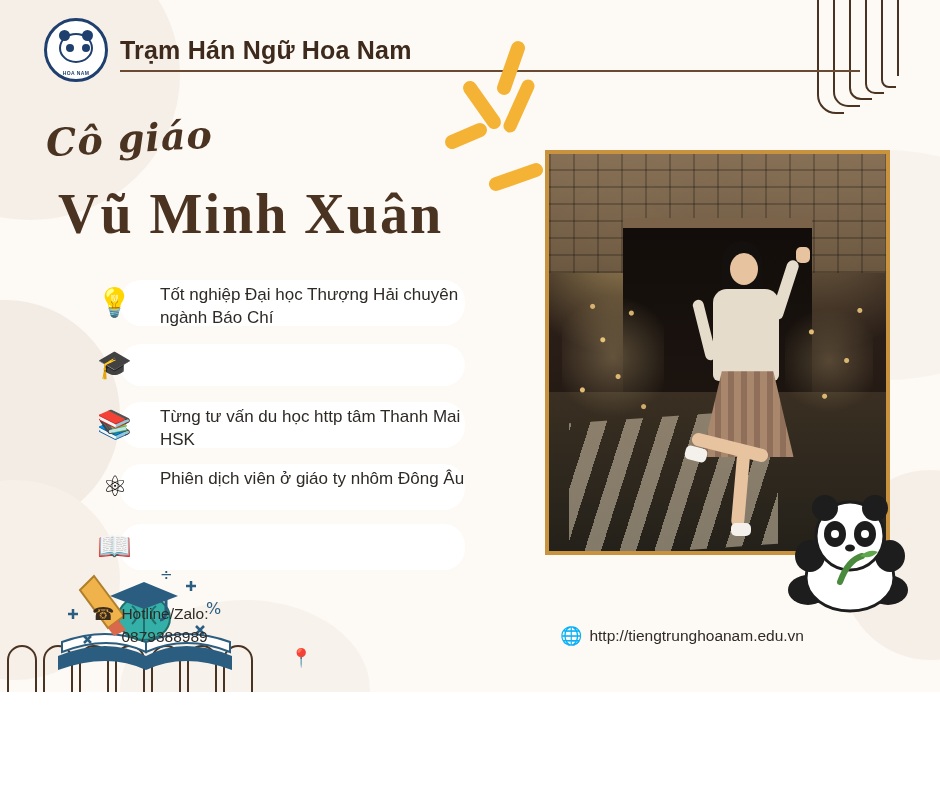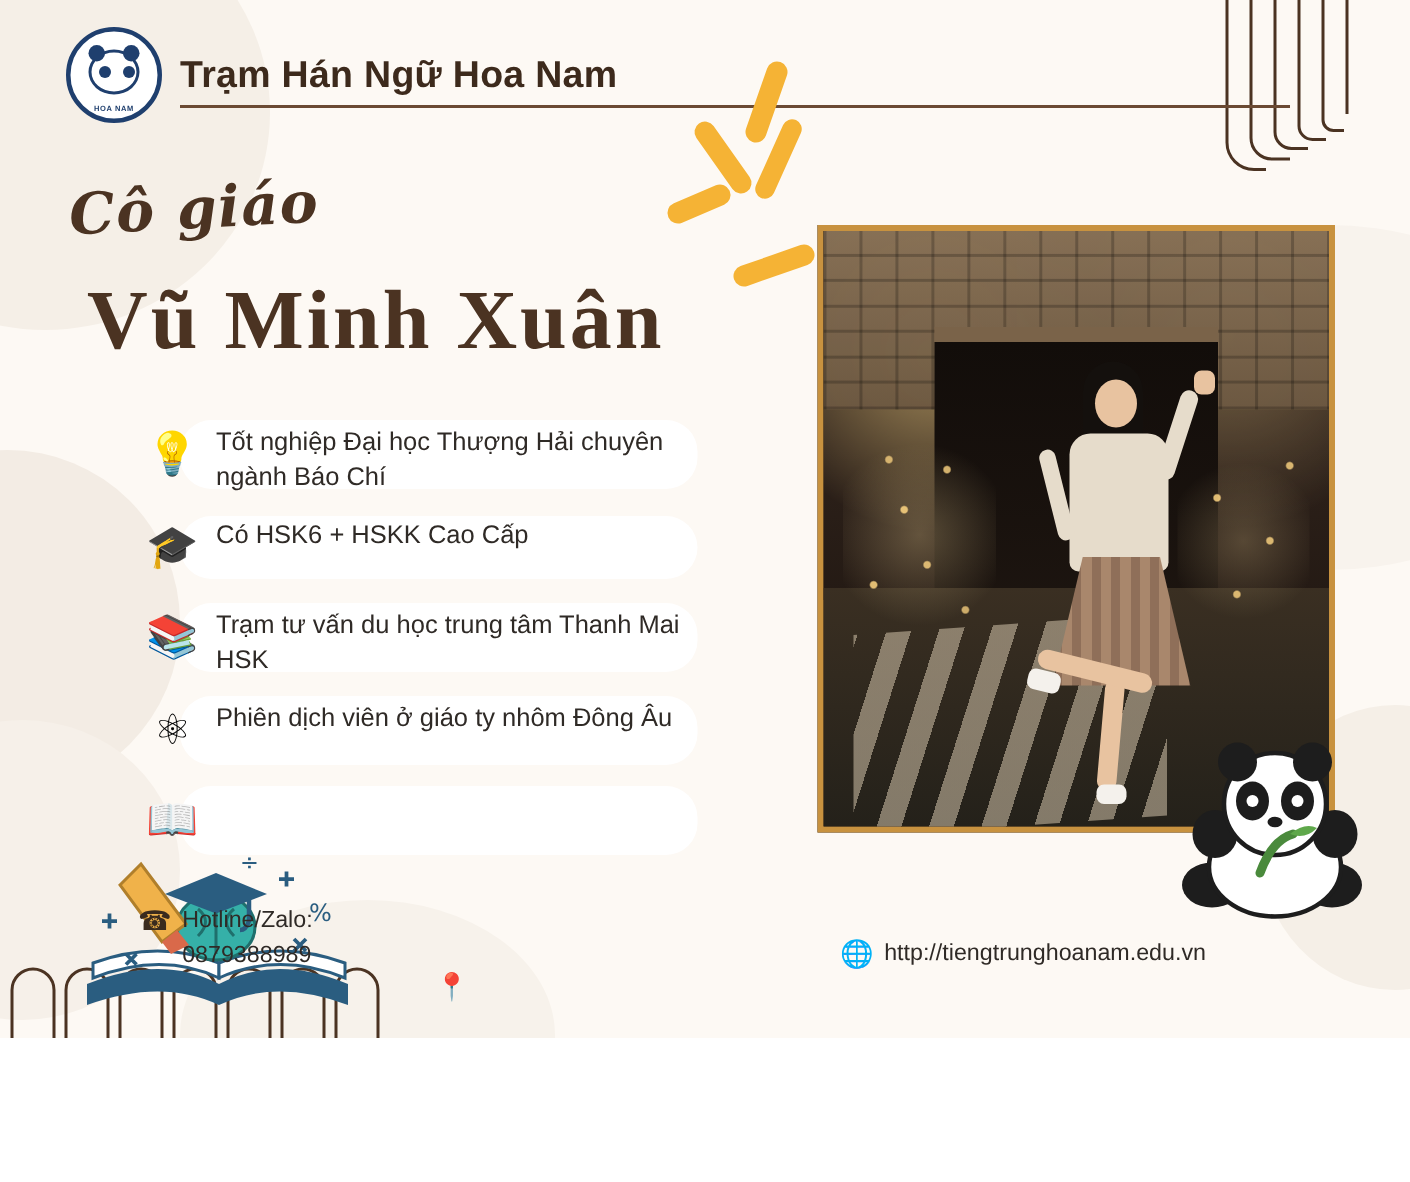--- a/index.html
+++ b/index.html
@@ -162,20 +162,21 @@
     display: flex; align-items: center; justify-content: center;
     font-size: 28px;
     line-height: 1;
   }
   .bullet-text {
     font-size: 17px;
     color: #2f2a26;
     line-height: 1.35;
     padding-top: 4px;
     padding-left: 6px;
+    margin-left: 16px;
   }
 
   
   .photo-frame {
     position: absolute;
     left: 545px; top: 150px;
     width: 345px; height: 405px;
     border: 4px solid #c8923f;
     z-index: 5;
     overflow: hidden;
@@ -373,27 +374,26 @@
 
     <div class="bullet-row two-line">
       <div class="bullet-pill"></div>
       <div class="bullet-icon">💡</div>
       <div class="bullet-text">Tốt nghiệp Đại học Thượng Hải chuyên ngành Báo Chí</div>
     </div>
 
     <div class="bullet-row">
       <div class="bullet-pill"></div>
       <div class="bullet-icon">🎓</div>
-      <div class="bullet-text">Có HSK6 + HSKK Cao Cấp</div>
     </div>
 
     <div class="bullet-row two-line">
       <div class="bullet-pill"></div>
       <div class="bullet-icon">📚</div>
-      <div class="bullet-text">Trạm tư vấn du học trung tâm Thanh Mai HSK</div>
+      <div class="bullet-text">Từng tư vấn du học http tâm Thanh Mai HSK</div>
     </div>
 
     <div class="bullet-row two-line">
       <div class="bullet-pill"></div>
       <div class="bullet-icon">⚛</div>
       <div class="bullet-text">Phiên dịch viên ở giáo ty nhôm Đông Âu</div>
     </div>
 
     <div class="bullet-row two-line">
       <div class="bullet-pill"></div>

